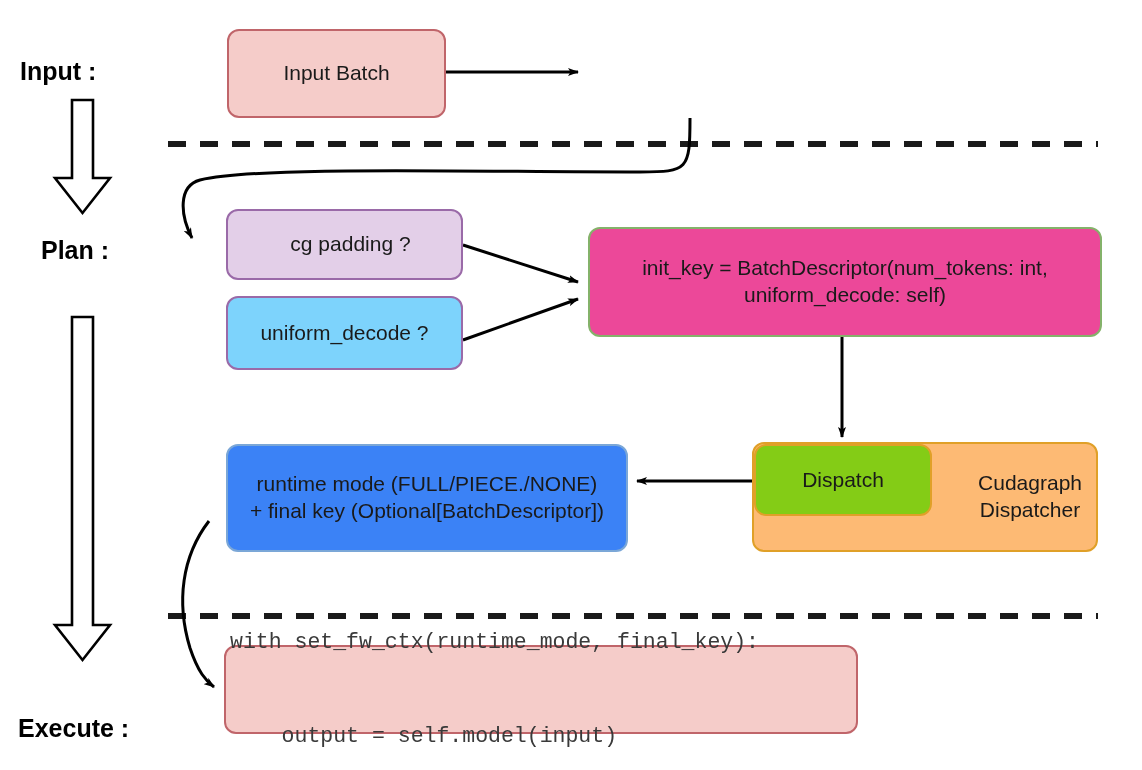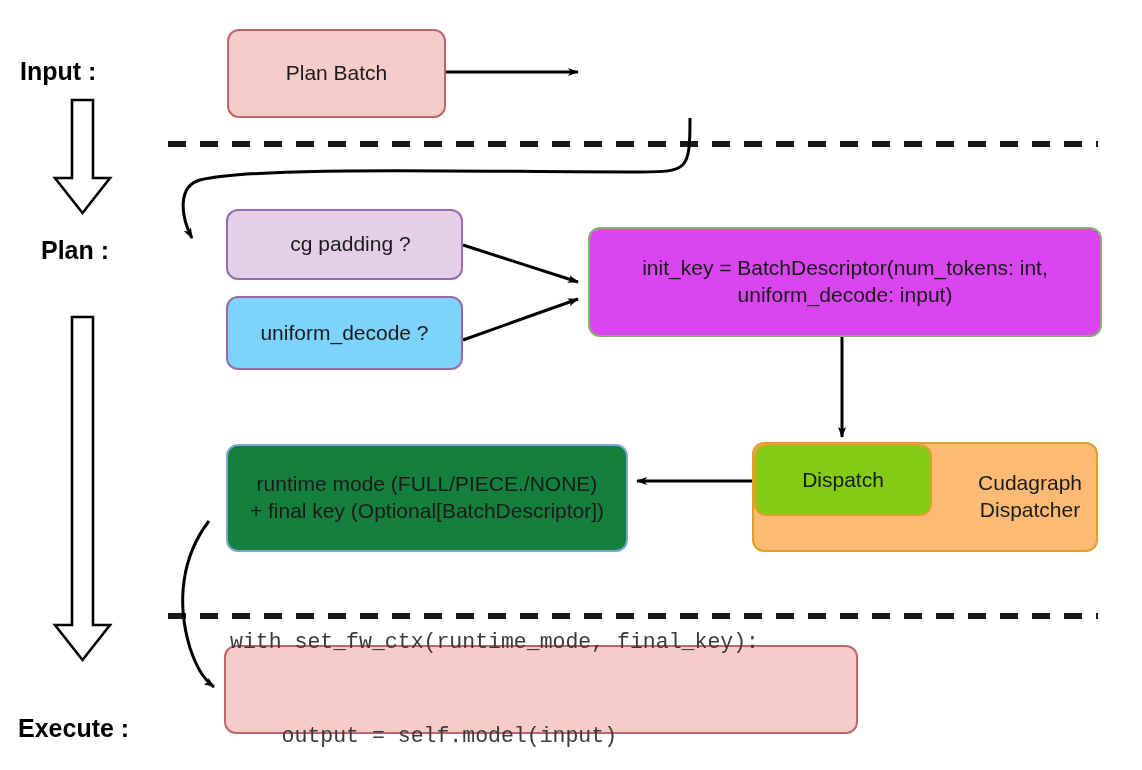--- a/index.html
+++ b/index.html
@@ -99,59 +99,59 @@
 
     <path d="M209,521 C182,556 176,602 190,648 C198,672 206,681 214,687" fill="none" stroke="#000000" stroke-width="3" marker-end="url(#arrowhead)"></path>
   </svg>
 
   <div class="stage-label" style="left:20px; top:57px;">Input :</div>
   <div class="stage-label" style="left:41px; top:236px;">Plan :</div>
   <div class="stage-label" style="left:18px; top:714px;text-align:right;">Execute :</div>
 
   <div class="node" style="left:227px; top:29px; width:219px; height:89px; background:#f5ccc9; border-color:#c0656a;">
     <span class="lines">
-      <span class="ln">Plan Batch</span>
+      <span class="ln">Input Batch</span>
     </span>
   </div>
 
 
   <div class="node" style="left:226px; top:209px; width:237px; height:71px; background:#e3cfe8; border-color:#9a6aa8;padding-left:12px;">
     <span class="lines">
       <span class="ln">cg padding ?</span>
     </span>
   </div>
 
   <div class="node" style="left:226px; top:296px; width:237px; height:74px; background:#7dd3fc; border-color:#9a6aa8;">
     <span class="lines">
       <span class="ln">uniform_decode ?</span>
     </span>
   </div>
 
-  <div class="node" style="left:588px; top:227px; width:514px; height:110px; background:#d946ef; border-color:#84b26a;">
+  <div class="node" style="left:588px; top:227px; width:514px; height:110px; background:#ec4899; border-color:#84b26a;">
     <span class="lines">
       <span class="ln">init_key = BatchDescriptor(num_tokens: int,</span>
-      <span class="ln">uniform_decode: input)</span>
+      <span class="ln">uniform_decode: self)</span>
     </span>
   </div>
 
   <div class="node" style="left:752px; top:442px; width:346px; height:110px; background:#fdba74; border-color:#e0a028;
               justify-content:flex-end;">
     <span class="lines" style="width:auto; padding-right:14px; text-align:center;">
       <span class="ln">Cudagraph</span>
       <span class="ln">Dispatcher</span>
     </span>
   </div>
 
   <div class="node" style="left:754px; top:444px; width:178px; height:72px; background:#84cc16; border-color:#e0a028;">
     <span class="lines">
       <span class="ln">Dispatch</span>
     </span>
   </div>
 
-  <div class="node" style="left:226px; top:444px; width:402px; height:108px; background:#15803d; border-color:#7ba7d7;">
+  <div class="node" style="left:226px; top:444px; width:402px; height:108px; background:#3b82f6; border-color:#7ba7d7;">
     <span class="lines">
       <span class="ln">runtime mode (FULL/PIECE./NONE)</span>
       <span class="ln">+ final key (Optional[BatchDescriptor])</span>
     </span>
   </div>
 
   <div class="node code-node" style="left:224px; top:645px; width:634px; height:89px; background:#f5ccc9; border-color:#c0656a;">
     <span class="lines">
       <span class="ln">with set_fw_ctx(runtime_mode, final_key):</span>
       <span class="ln">    output = self.model(input)</span>

